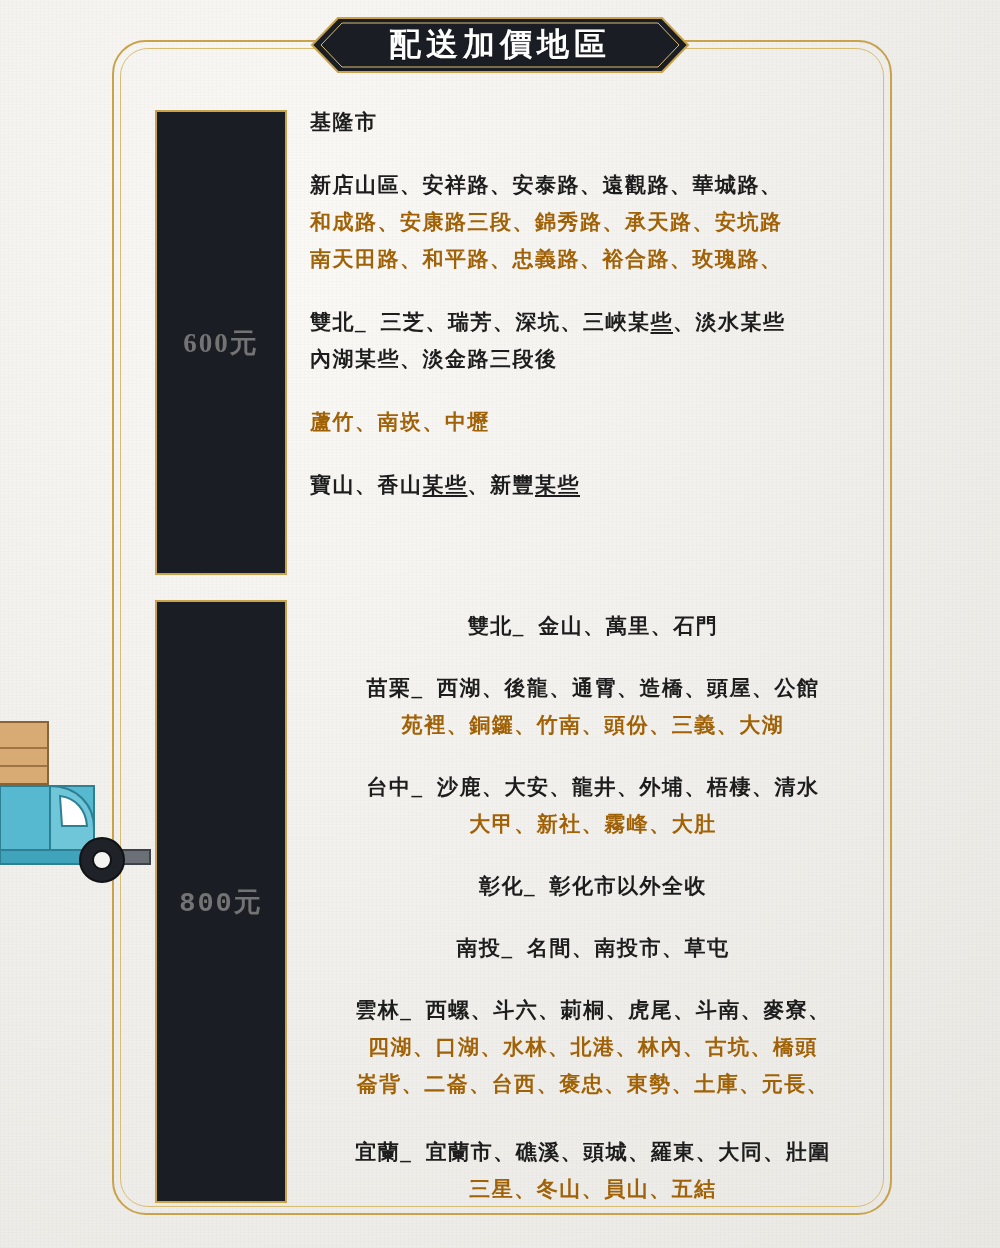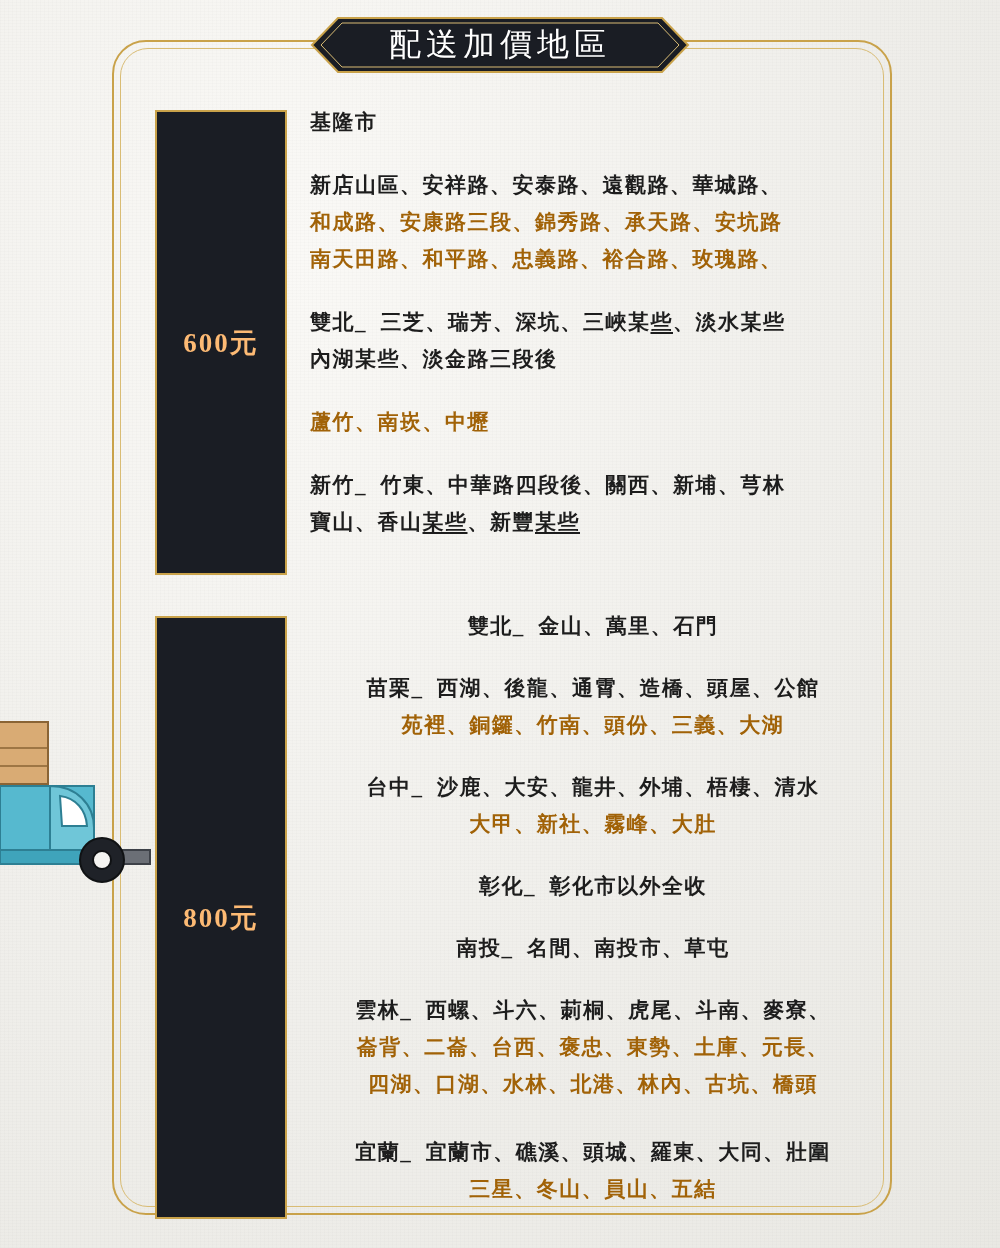--- a/index.html
+++ b/index.html
@@ -60,43 +60,43 @@
     position: absolute;
     left: 0;
     top: 0;
     width: 384px;
     height: 62px;
     display: flex;
     align-items: center;
     justify-content: center;
     color: #ffffff;
     font-size: 32px;
-    font-weight: normal;
+    font-weight: bold;
     letter-spacing: 5px;
     text-shadow: 0 1px 1px rgba(0,0,0,.4);
   }
 
   
   .price-bar {
     position: absolute;
     background: #1a1d24;
     border: 2px solid #c9a24a;
     box-sizing: border-box;
     display: flex;
     align-items: center;
     justify-content: center;
   }
   .price-bar .price-label {
-    color: #fdba74;
+    color: #737373;
     font-size: 27px;
     font-weight: bold;
     letter-spacing: 2px;
   }
   #bar-600 { left: 155px; top: 110px; width: 132px; height: 465px; }
-  #bar-800 { left: 155px; top: 616px; width: 132px; height: 603px; }
+  #bar-800 { left: 155px; top: 600px; width: 132px; height: 603px; font-family: Liberation Mono, monospace; }
 
   
   .content {
     position: absolute;
     left: 310px;
     top: 104px;
     width: 566px;
   }
   .group { margin-bottom: 16px; }
   .group.g600 { margin-bottom: 17px; }
@@ -174,21 +174,20 @@
 
   <div class="gap-sm"></div>
 
   <div class="group g600">
     <div class="line gold">蘆竹、南崁、中壢</div>
   </div>
 
   <div class="gap-sm"></div>
 
   <div class="group g600">
-    <div class="line"><span class="region">新竹_</span><span class="gold">&nbsp; 竹東、中華路四段後、關西、新埔、芎林</span></div>
     <div class="line"><span class="gold">寶山、香山</span><span class="region u">某些</span><span class="gold">、新豐</span><span class="region u">某些</span></div>
   </div>
 </div>
 
 <div class="content" style="top:608px;text-align:center;">
 
   <div class="group">
     <div class="line"><span class="region">雙北_</span><span class="gold">&nbsp; 金山、萬里、石門</span></div>
   </div>
 
@@ -215,22 +214,22 @@
   <div class="gap-sm"></div>
 
   <div class="group">
     <div class="line"><span class="region">南投_</span><span class="gold">&nbsp; 名間、南投市、草屯</span></div>
   </div>
 
   <div class="gap-sm"></div>
 
   <div class="group">
     <div class="line"><span class="region">雲林_</span><span class="gold">&nbsp; 西螺、斗六、莿桐、虎尾、斗南、麥寮、</span></div>
+    <div class="line gold">四湖、口湖、水林、北港、林內、古坑、橋頭</div>
     <div class="line gold">崙背、二崙、台西、褒忠、東勢、土庫、元長、</div>
-    <div class="line gold">四湖、口湖、水林、北港、林內、古坑、橋頭</div>
   </div>
 
   <div class="gap-md"></div>
 
   <div class="group">
     <div class="line"><span class="region">宜蘭_</span><span class="gold">&nbsp; 宜蘭市、礁溪、頭城、羅東、大同、壯圍</span></div>
     <div class="line gold">三星、冬山、員山、五結</div>
   </div>
 </div>
 

